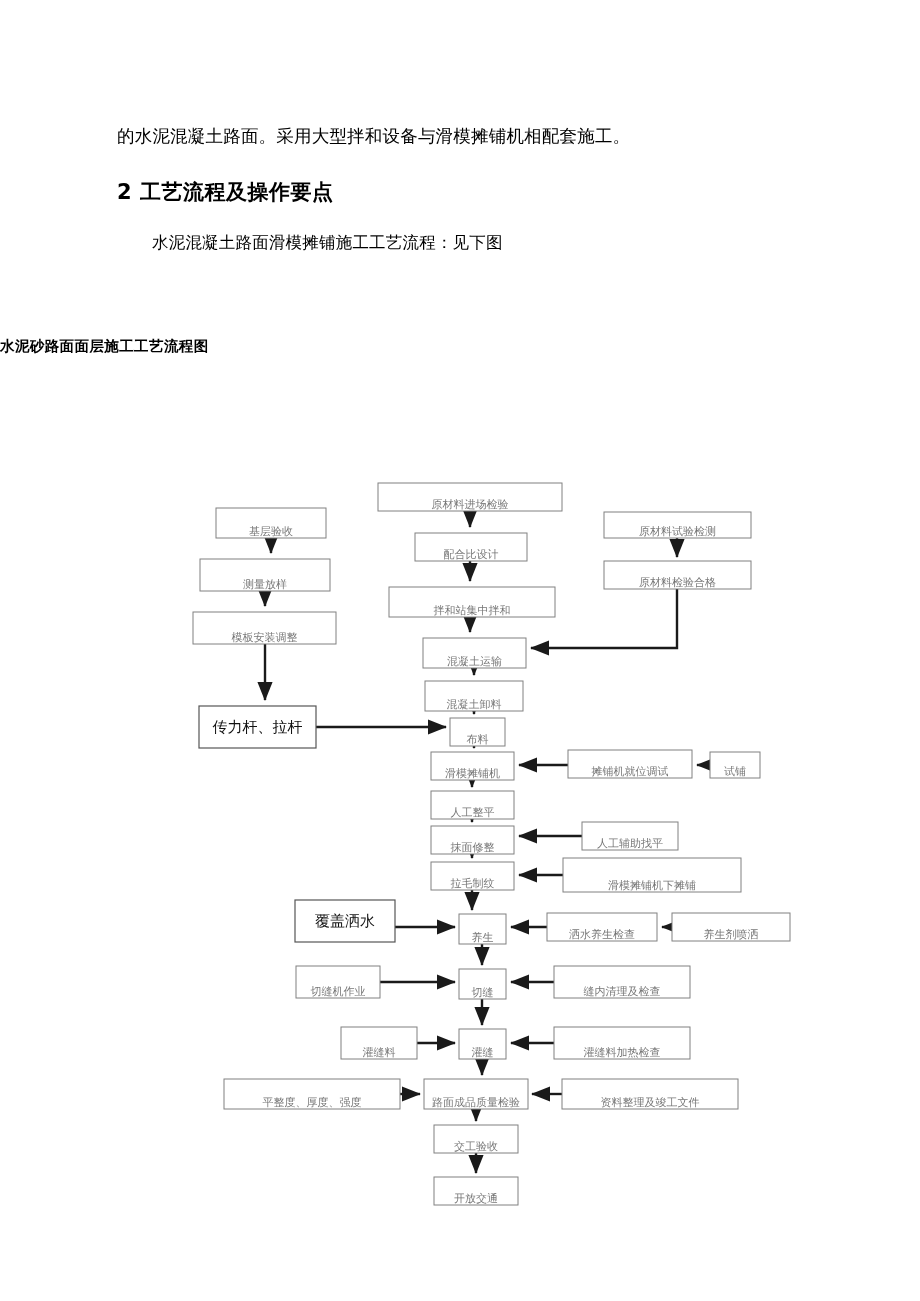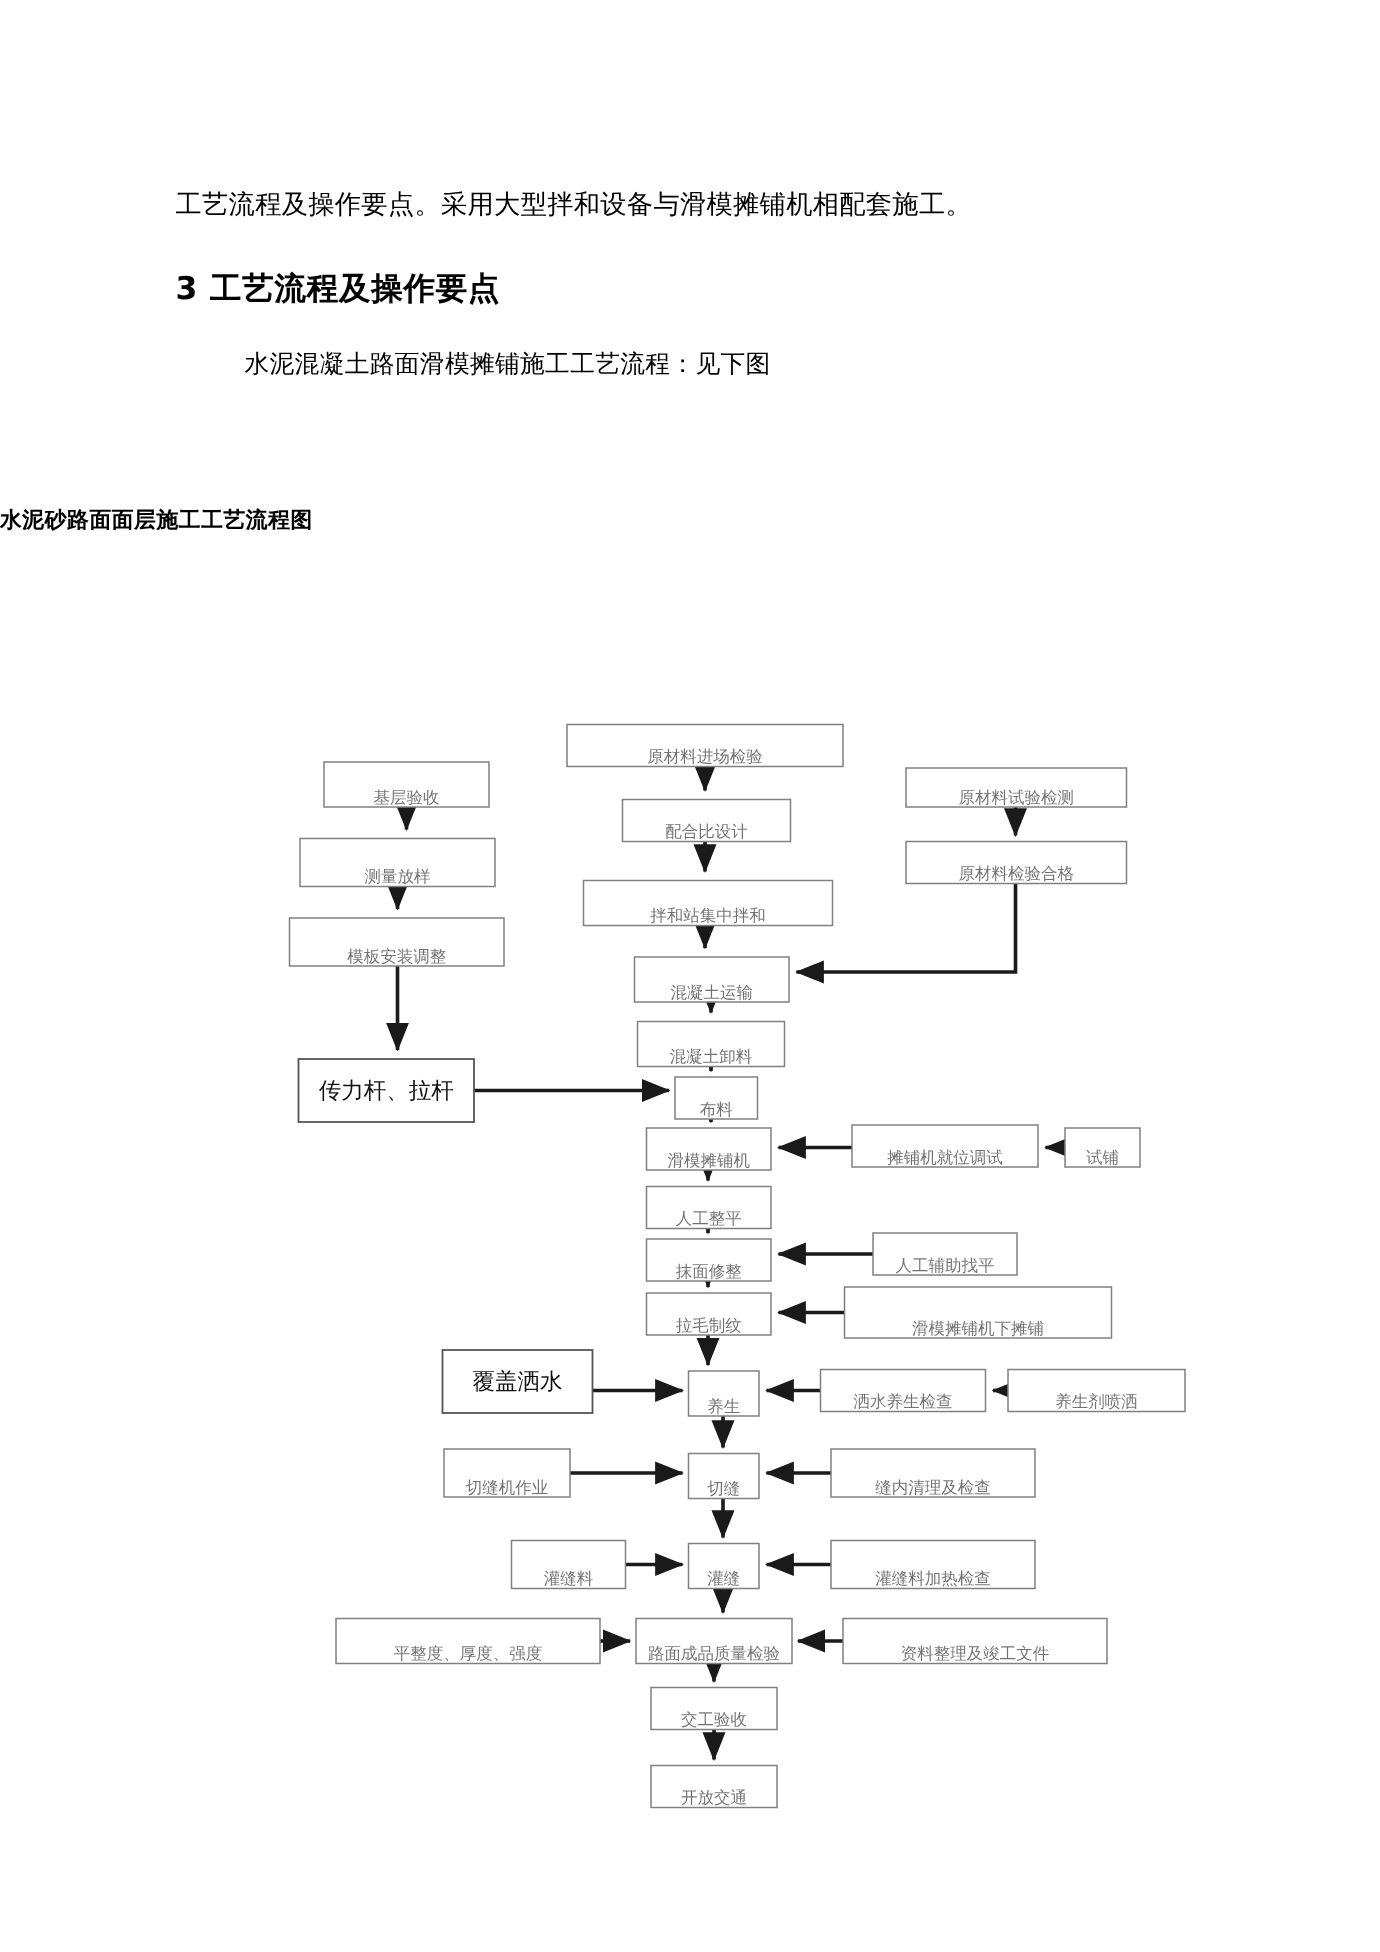--- a/index.html
+++ b/index.html
@@ -35,21 +35,21 @@
     left: 117px;
     top: 178px;
     font-family: "DejaVu Sans", "Liberation Sans", sans-serif;
     font-size: 21px;
     font-weight: bold;
     letter-spacing: 0.5px;
     white-space: nowrap;
   }
   .sub-para {
     position: absolute;
-    left: 163px;
+    left: 152px;
     top: 232px;
     font-size: 16.5px;
     letter-spacing: 0.2px;
     white-space: nowrap;
   }
   .chart-title {
     position: absolute;
     left: 0;
     top: 337px;
     width: 920px;
@@ -101,23 +101,23 @@
     fill: #111111;
     opacity: 1;
     filter: none;
   }
 </style>
 </head>
 <body>
 
 <div class="page">
 
-  <div class="body-para">工艺流程及操作要点。采用大型拌和设备与滑模摊铺机相配套施工。</div>
-
-  <div class="heading">3 工艺流程及操作要点</div>
+  <div class="body-para">的水泥混凝土路面。采用大型拌和设备与滑模摊铺机相配套施工。</div>
+
+  <div class="heading">2 工艺流程及操作要点</div>
 
   <div class="sub-para">水泥混凝土路面滑模摊铺施工工艺流程：见下图</div>
 
   <div class="chart-title">水泥砂路面面层施工工艺流程图</div>
 
   <div class="flow-wrap">
     <svg class="flow" viewBox="0 0 920 1301" xmlns="http://www.w3.org/2000/svg">
       <defs>
         <marker id="arr" markerWidth="9" markerHeight="9" refX="7.6" refY="3.2" orient="auto" markerUnits="strokeWidth">
           <path d="M0,0 L8,3.2 L0,6.4 z" fill="#1a1a1a"></path>

